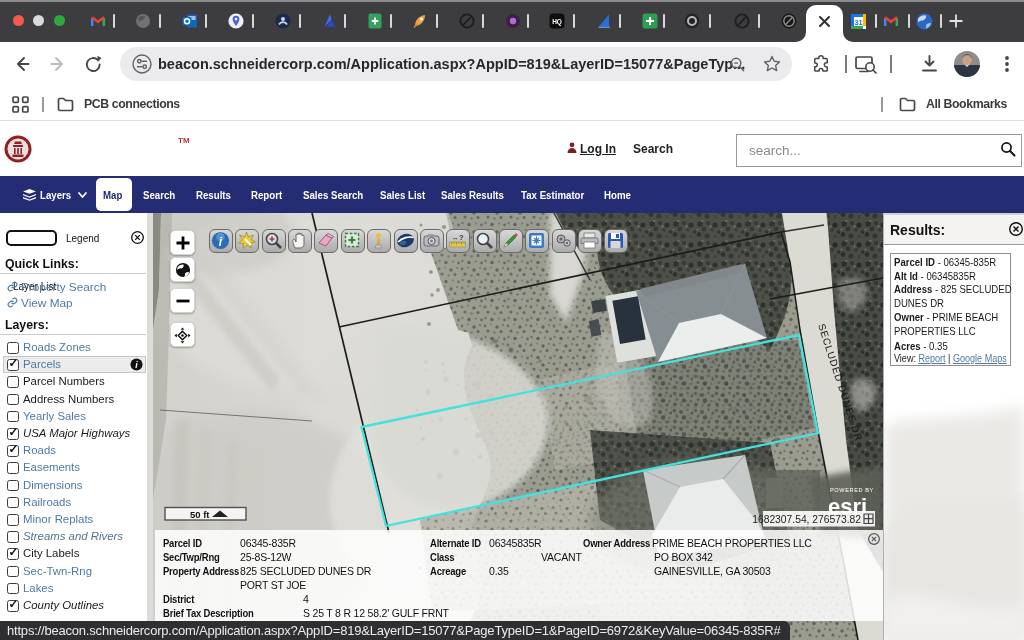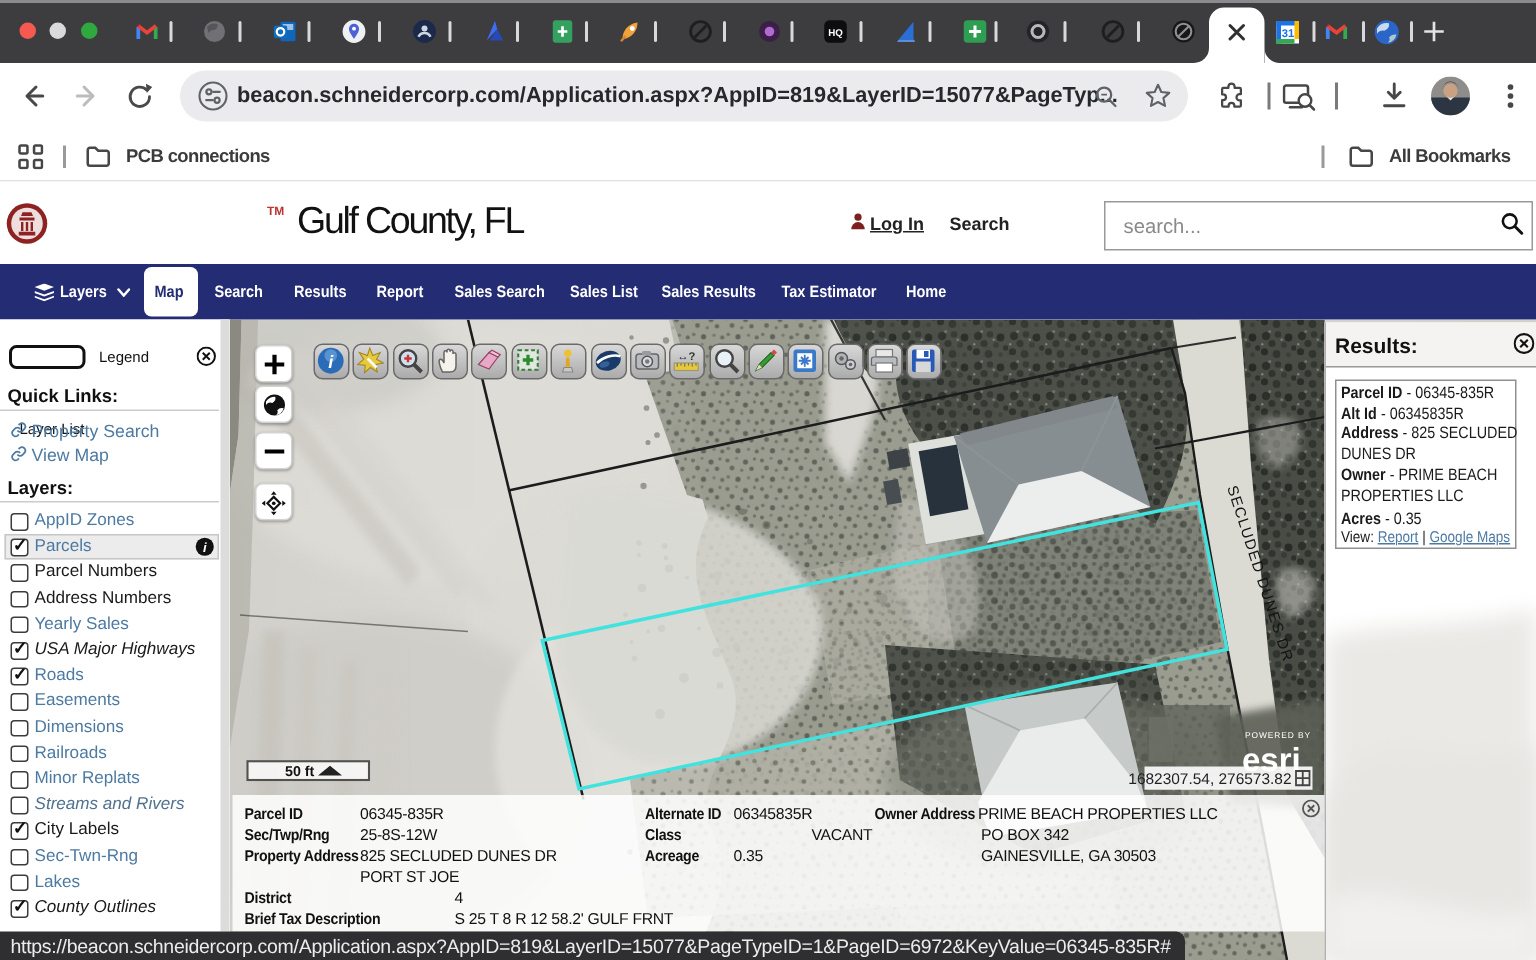--- a/index.html
+++ b/index.html
@@ -484,21 +484,20 @@
 <div class="abs" style="top:120px;left:0;width:1024px;height:1px;background:#e0e0e0;"></div>
 
 <div class="abs" style="top:121px;left:0;width:1024px;height:55px;background:#fff;"></div>
 <svg class="abs" style="left:4px;top:135px;" width="28" height="28" viewBox="0 0 28 28">
       <circle cx="14" cy="14" r="13.5" fill="#8e2222"></circle>
       <circle cx="14" cy="14" r="10.5" fill="#fff"></circle>
       <circle cx="14" cy="14" r="10.5" fill="#8e2222" opacity=".15"></circle>
       <path d="M14 4.5 L14 7 M10 9 h8 l-1 -2.5 h-6 Z M9 10 h10 v2 h-10 Z M10 13 h1.6 v6 h-1.6 Z M13.2 13 h1.6 v6 h-1.6 Z M16.4 13 h1.6 v6 h-1.6 Z M8.5 19.5 h11 v2.5 h-11 Z" fill="#8e2222"></path>
     </svg>
 <div class="abs" style="left:178px;top:136px;font-size:8px;font-weight:700;color:#b33;">TM</div>
-<div class="abs" style="left:198px;top:133px;font-size:25px;color:#111;letter-spacing:-1.5px;">Gulf County, FL</div>
 <svg class="abs" style="left:567px;top:142px;" width="10" height="11" viewBox="0 0 10 11">
       <circle cx="5" cy="2.8" r="2.4" fill="#7c1f1f"></circle>
       <path d="M0.5 11 a4.5 5 0 0 1 9 0 Z" fill="#7c1f1f"></path>
     </svg>
 <div class="abs" style="left:580px;top:142px;font-size:12px;font-weight:700;color:#222;text-decoration:underline;">Log In</div>
 <div class="abs" style="left:633px;top:142px;font-size:12px;font-weight:700;color:#222;">Search</div>
 <div class="abs" style="left:736px;top:134px;width:286px;height:33px;border:1px solid #999;background:#fff;"></div>
 <div class="abs" style="left:749px;top:143px;font-size:13.5px;color:#8a8a8a;">search...</div>
 <svg class="abs" style="left:1000px;top:141px;" width="16" height="16" viewBox="0 0 16 16">
       <circle cx="6.5" cy="6.5" r="4.6" fill="none" stroke="#111" stroke-width="1.7"></circle>
@@ -669,21 +668,21 @@
     </svg>
 <div class="abs lp-blue" style="left:21px;top:280px;font-size:11.8px;">Property Search</div>
 <svg class="abs" style="left:7px;top:297px;" width="11" height="11" viewBox="0 0 24 24">
       <path d="M10 13a5 5 0 0 0 7.5.5l3-3a5 5 0 0 0-7-7l-1.7 1.7 M14 11a5 5 0 0 0-7.5-.5l-3 3a5 5 0 0 0 7 7l1.7-1.7" fill="none" stroke="#4d7aa3" stroke-width="2.6"></path>
     </svg>
 <div class="abs lp-blue" style="left:21px;top:295.5px;font-size:11.8px;">View Map</div>
 <div class="abs" style="left:5px;top:317.5px;font-size:12.3px;font-weight:700;color:#111;">Layers:</div>
 <div class="abs" style="left:0px;top:333.5px;width:146px;height:1px;background:#ccc;"></div>
 <div id="layerlist">
       <div class="cb" style="top:342px;"></div>
-      <div class="lbl" style="top:341px;color:#4d7aa3;">AppID Zones</div>
+      <div class="lbl" style="top:341px;color:#4d7aa3;">Roads Zones</div>
       <div class="abs" style="left:3px;top:356.2px;width:143px;height:17px;background:#ececec;border:1px solid #c6c6c6;"></div>
       <div class="cb ck" style="top:359.2px;"></div>
       <div class="lbl" style="top:358.2px;color:#4d7aa3;">Parcels</div>
       <svg class="abs" style="left:129.5px;top:358.2px;" width="13" height="13" viewBox="0 0 14 14">
         <circle cx="7" cy="7" r="6.5" fill="#111"></circle>
         <text x="7" y="10.5" font-size="9.5" font-weight="bold" font-style="italic" fill="#fff" text-anchor="middle" font-family="Liberation Serif">i</text>
       </svg>
       <div class="cb" style="top:376.4px;"></div>
       <div class="lbl" style="top:375.4px;color:#1a1a1a;text-align:right;">Parcel Numbers</div>
       <div class="cb" style="top:393.6px;"></div>

